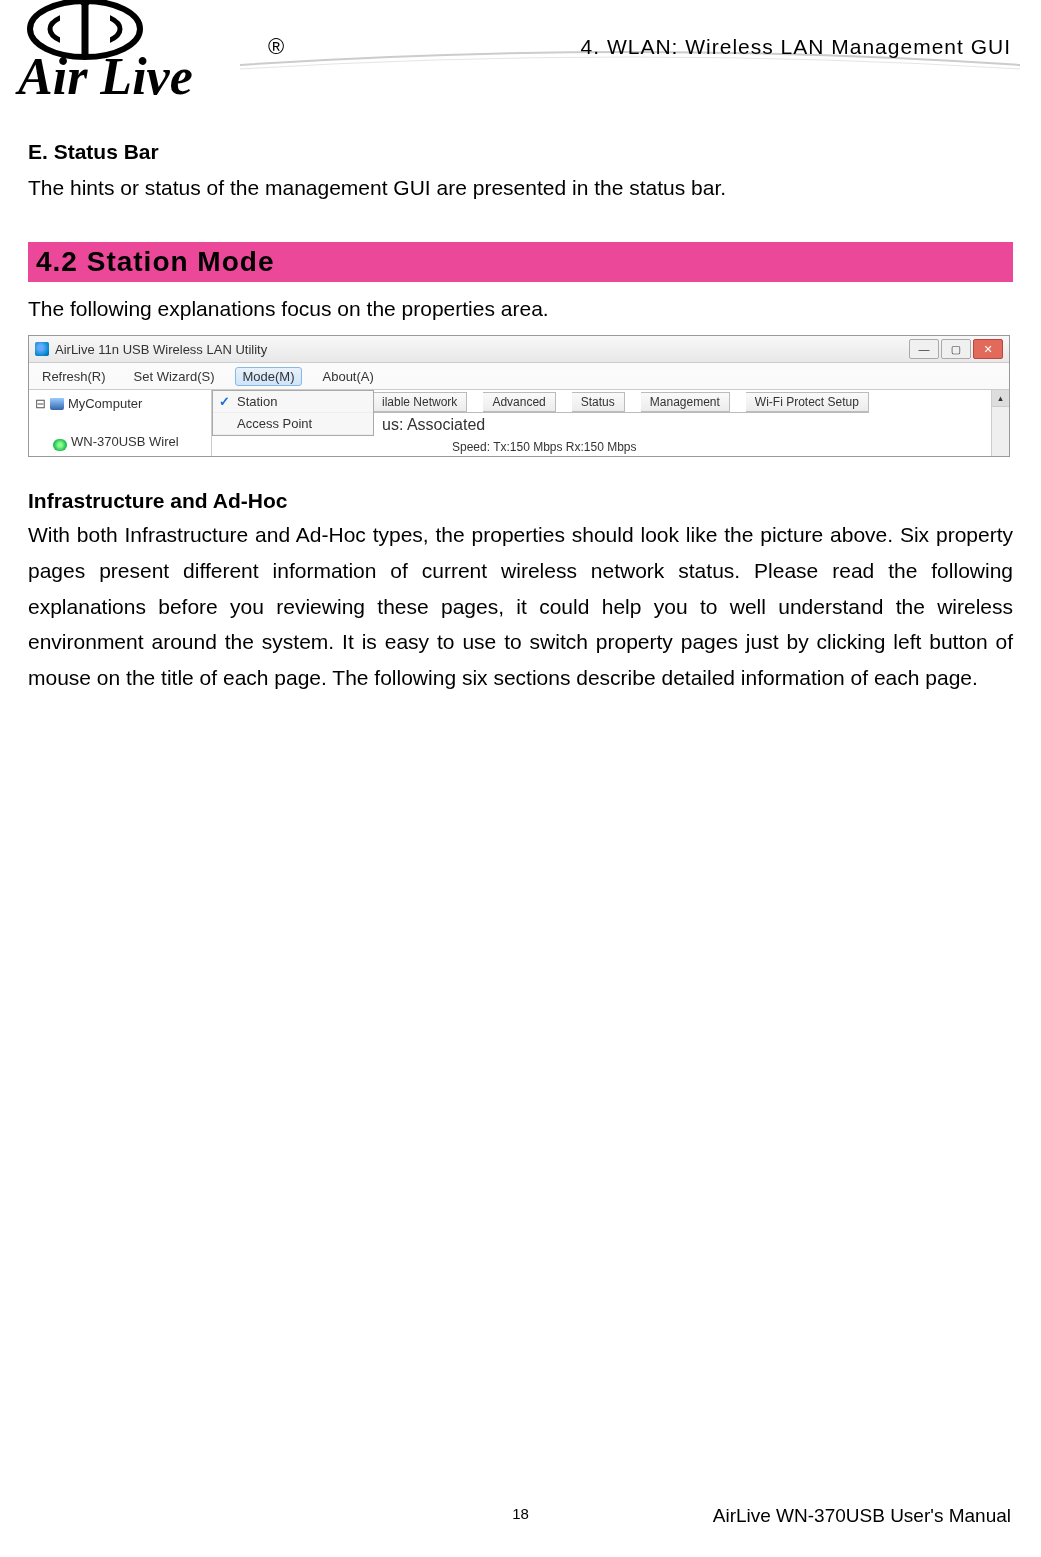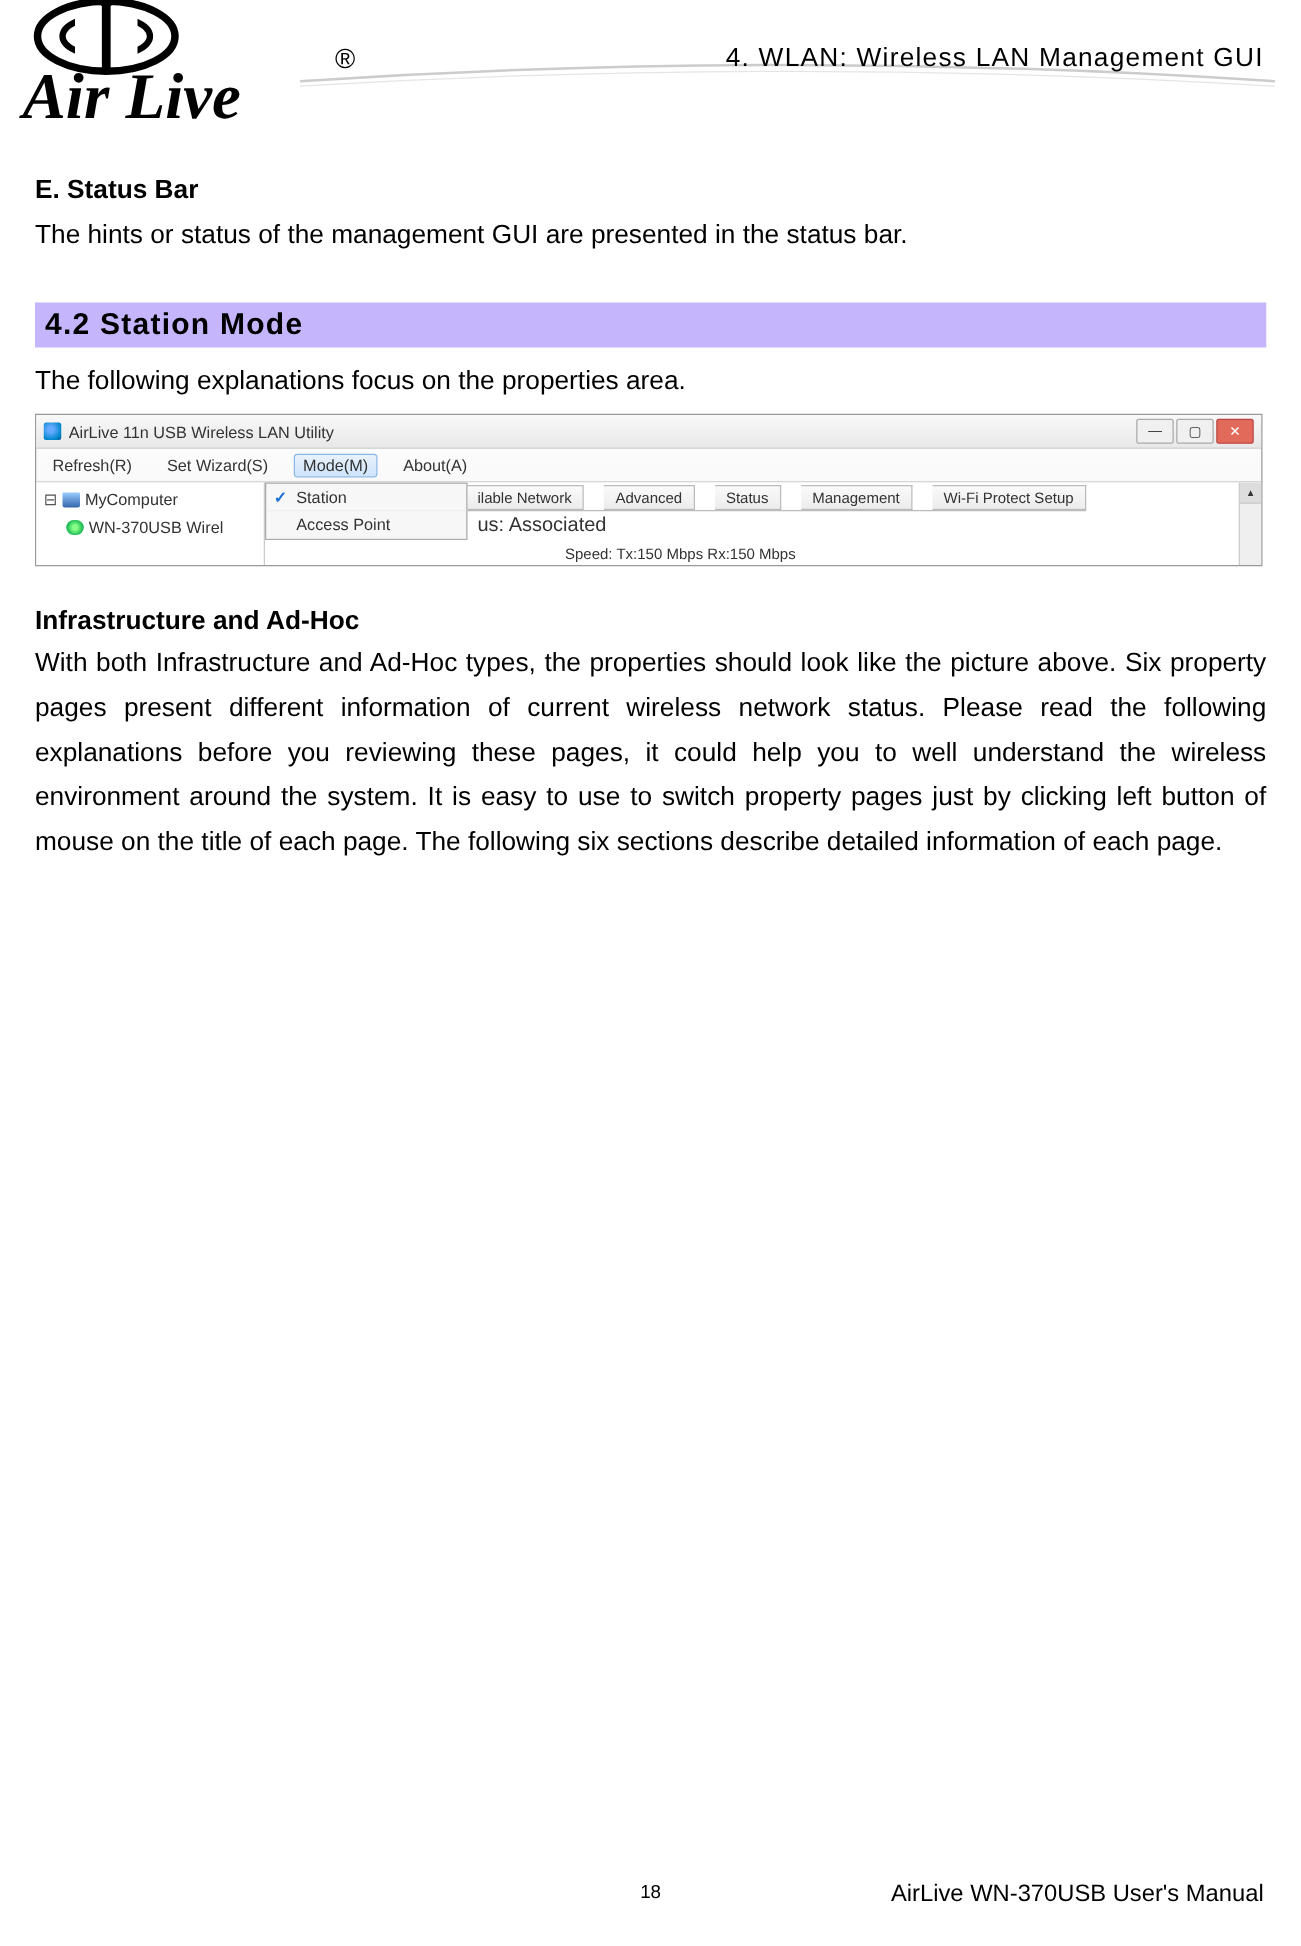--- a/index.html
+++ b/index.html
@@ -51,22 +51,22 @@
       font-weight: bold;
       margin-top: 30px;
     }
     .sect-e-body {
       font-size: 21px;
       line-height: 1.7;
       margin-top: 6px;
     }
     .sect-42 {
       margin-top: 36px;
-      background: #c4b5fd;
-      font-size: 24px;
+      background: #ec4899;
+      font-size: 28px;
       font-weight: bold;
       padding: 4px 8px;
       letter-spacing: 1px;
     }
     .sect-42-intro {
       font-size: 21px;
       margin-top: 10px;
       line-height: 1.6;
     }
     .screenshot {
@@ -148,24 +148,24 @@
       line-height: 1.5;
       position: relative;
     }
     .tree-root {
       display: flex;
       align-items: center;
       gap: 4px;
     }
     .tree-child {
       display: flex;
-      align-items: center;
+      align-items: flex-end;
       gap: 4px;
       margin-left: 18px;
-      margin-top: 2px;
+      margin-top: 18px;
     }
     .comp-icon {
       width: 14px; height: 12px;
       background: linear-gradient(#9cf, #36a);
       border-radius: 1px 1px 2px 2px;
     }
     .dev-icon {
       width: 14px; height: 12px;
       background: radial-gradient(circle at 50% 50%, #8f8 20%, #0a4 80%);
       border-radius: 6px;

